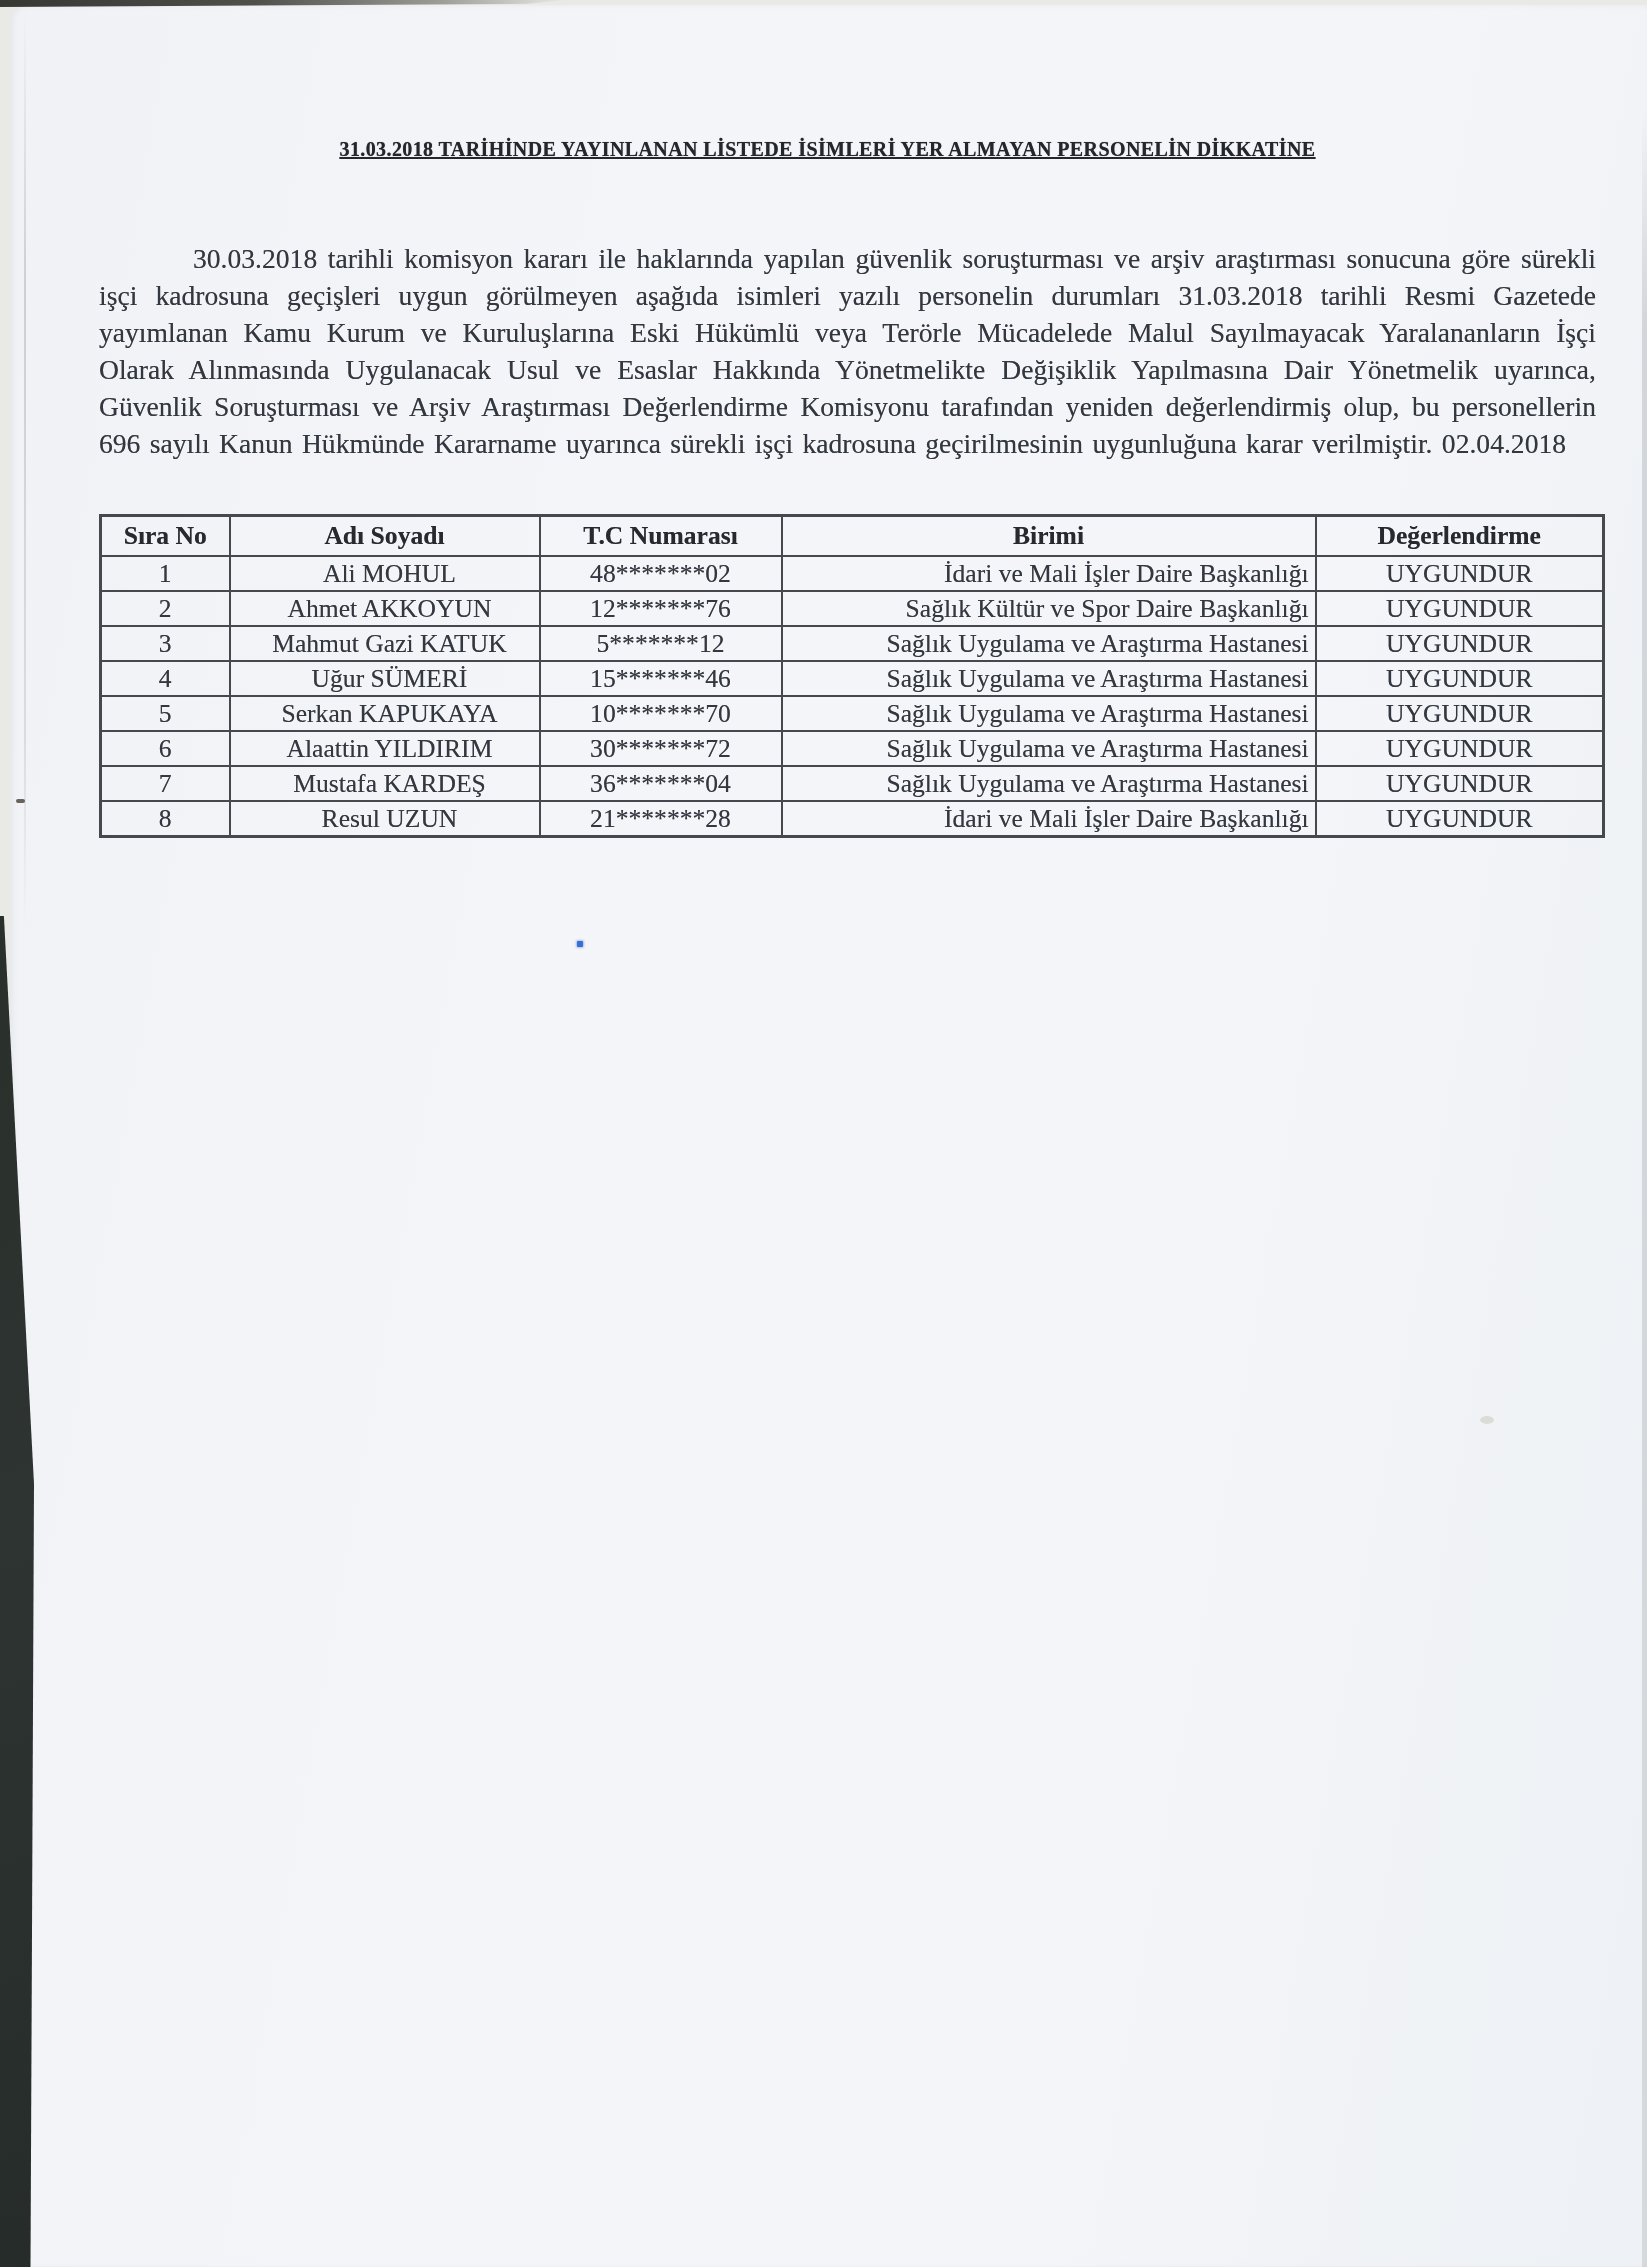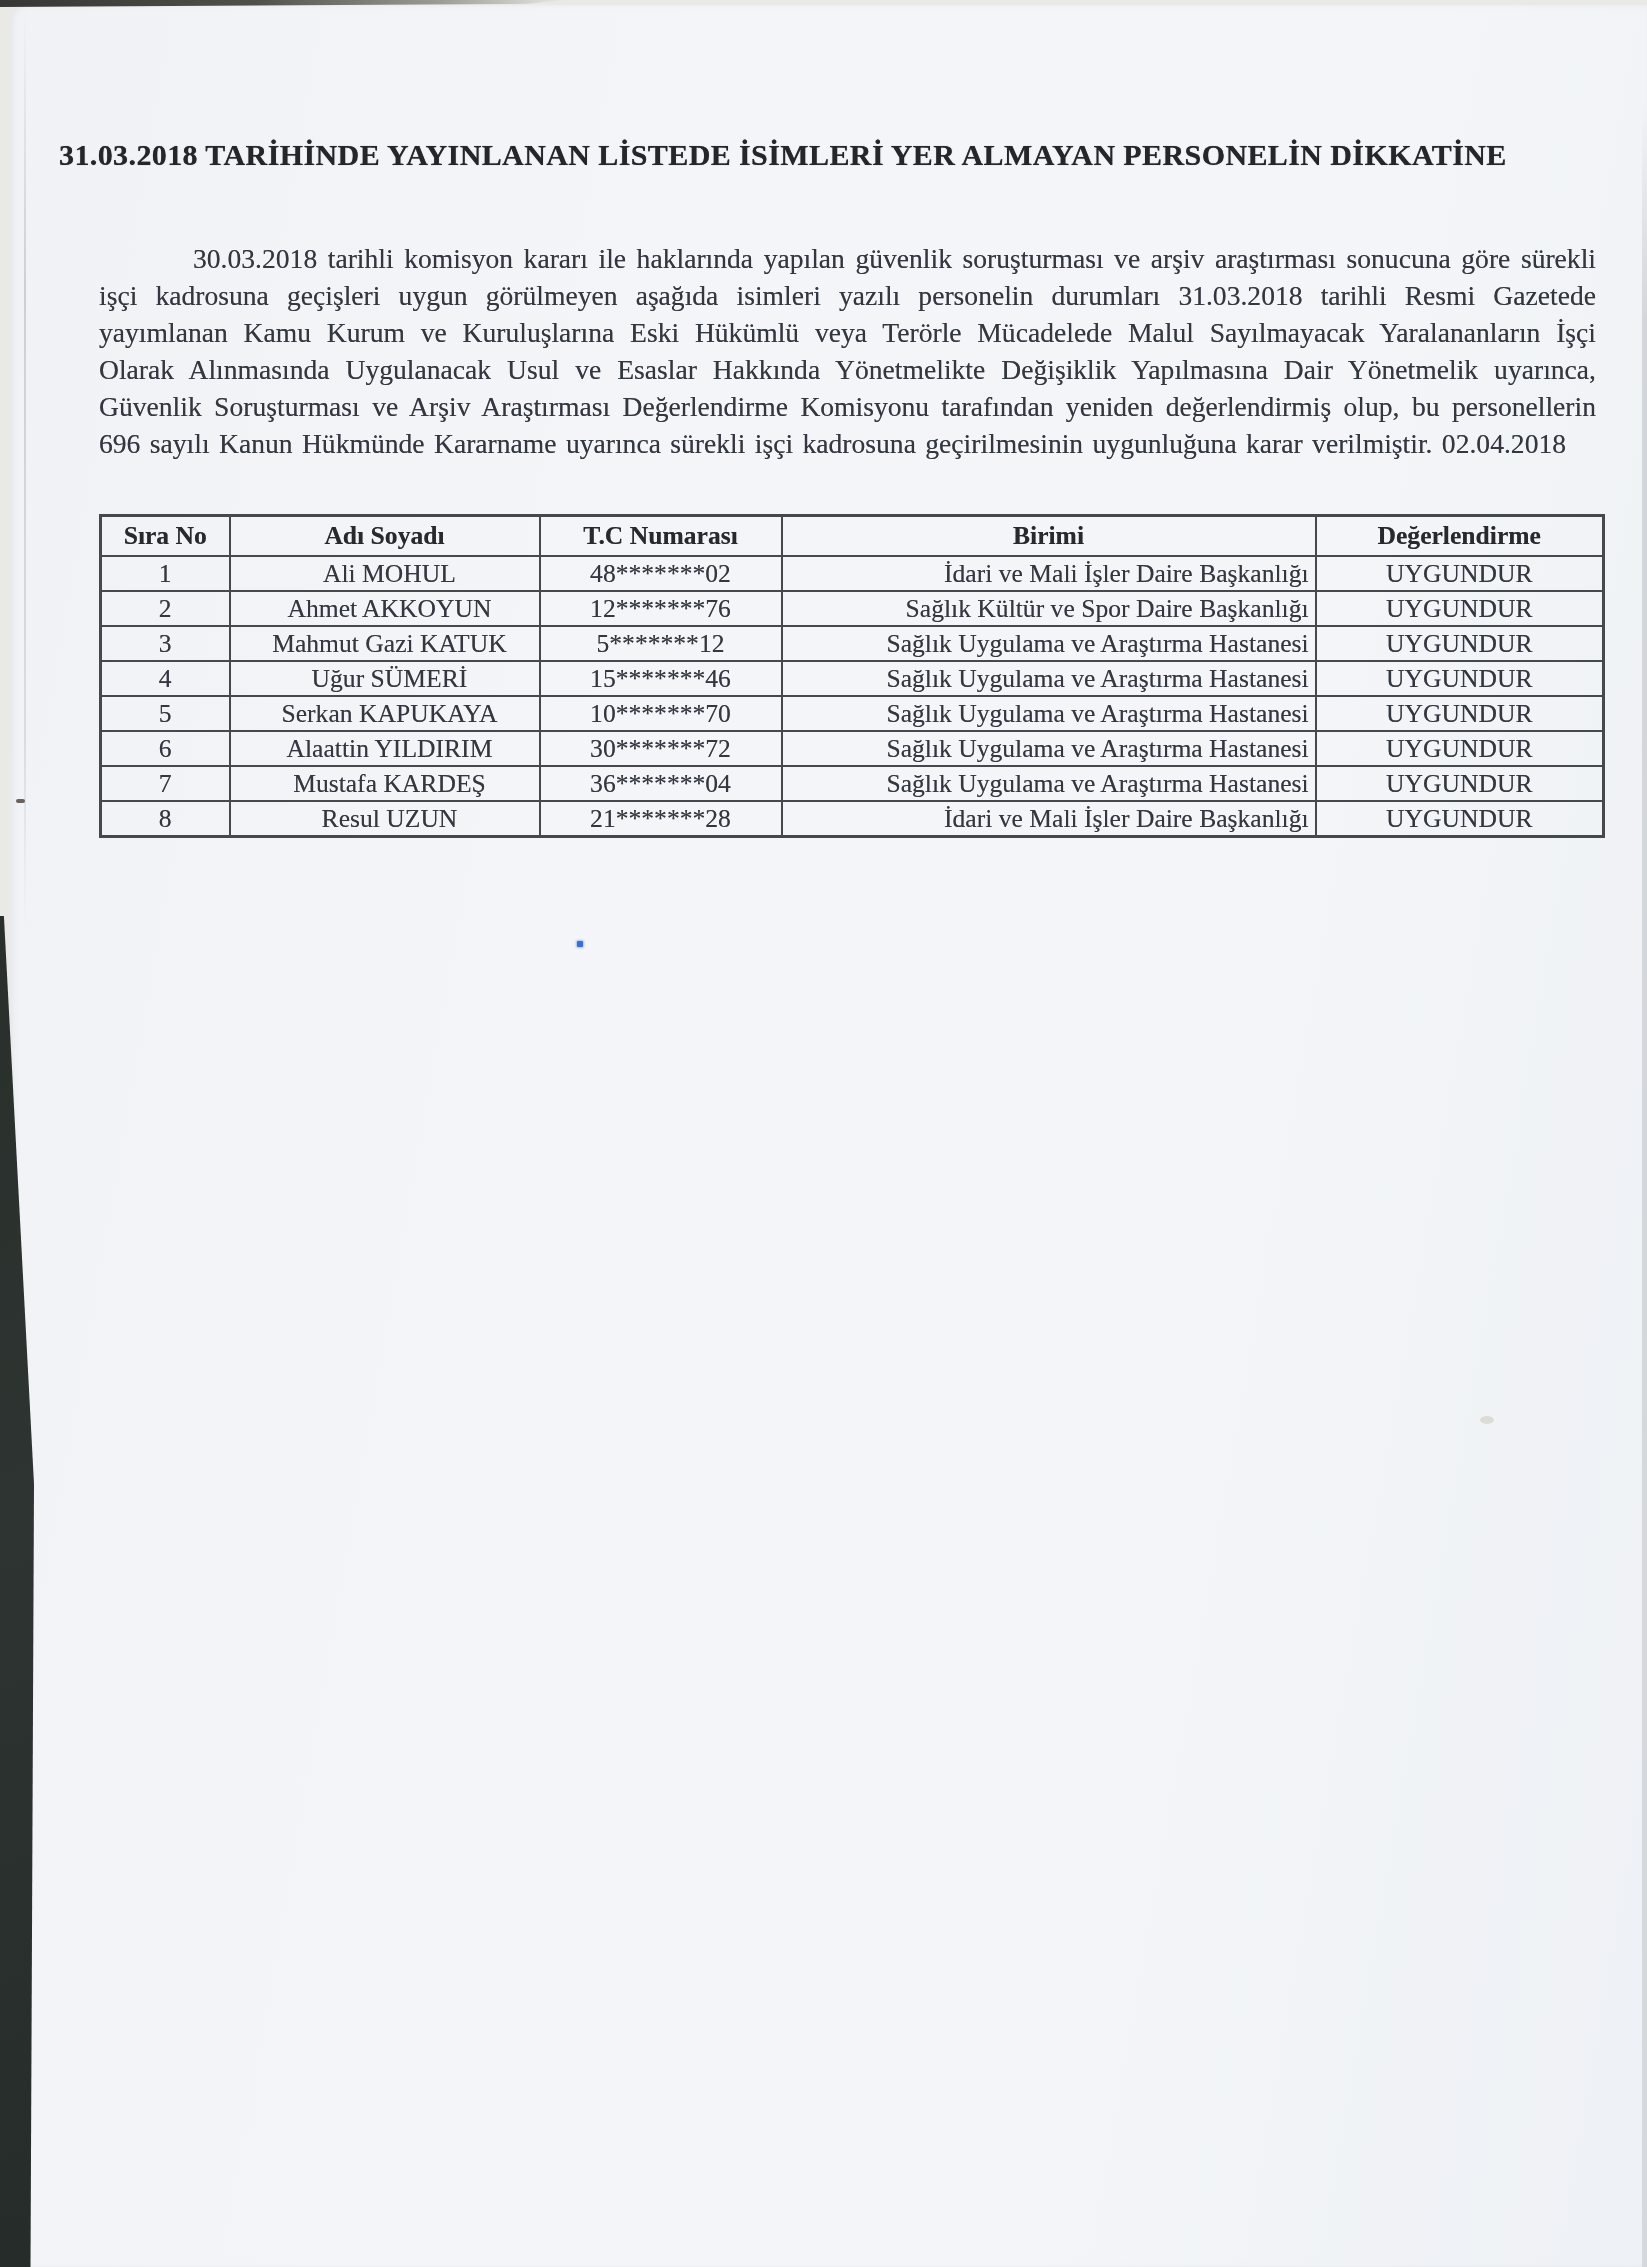--- a/index.html
+++ b/index.html
@@ -81,26 +81,27 @@
     background: rgba(160,150,120,0.25);
   }
 
   
   .doc-title {
     position: absolute;
     top: 138px;
     left: 59px;
     width: 1537px;
     margin: 0;
-    text-align: left;
-    font-size: 30px;
+    text-align: center;
+    font-size: 20px;
     font-weight: bold;
     letter-spacing: 0.4px;
     color: #23262b;
     text-shadow: 0 0 0.7px rgba(35,38,43,0.75);
+    text-decoration: underline;
   }
   .doc-paragraph {
     position: absolute;
     top: 240px;
     left: 99px;
     width: 1497px;
     margin: 0;
     font-size: 27.6px;
     line-height: 37px;
     text-align: justify;

